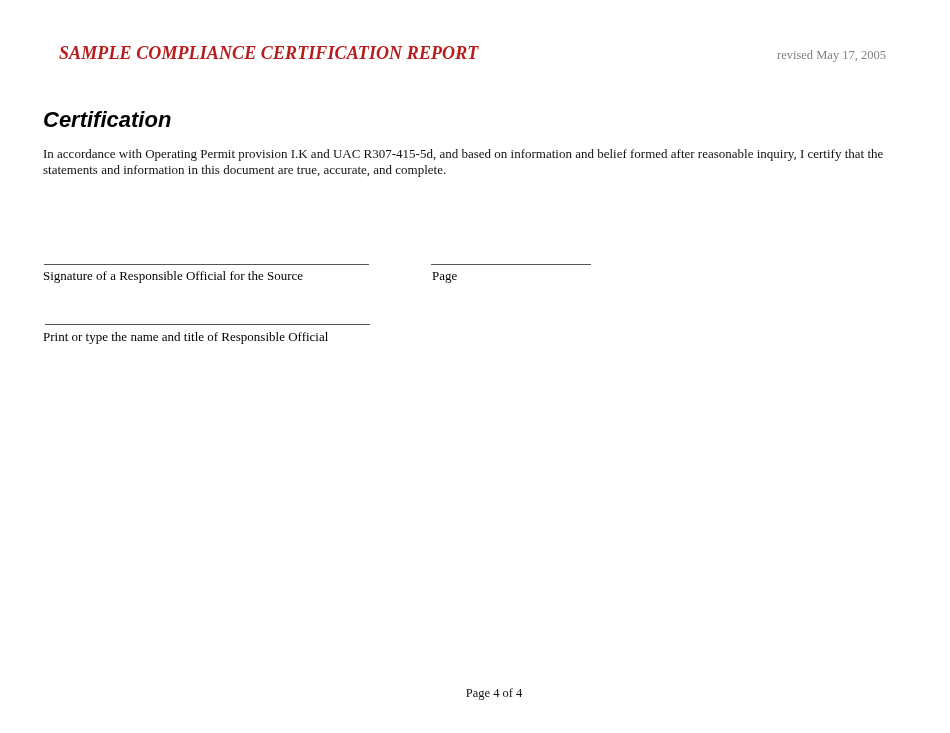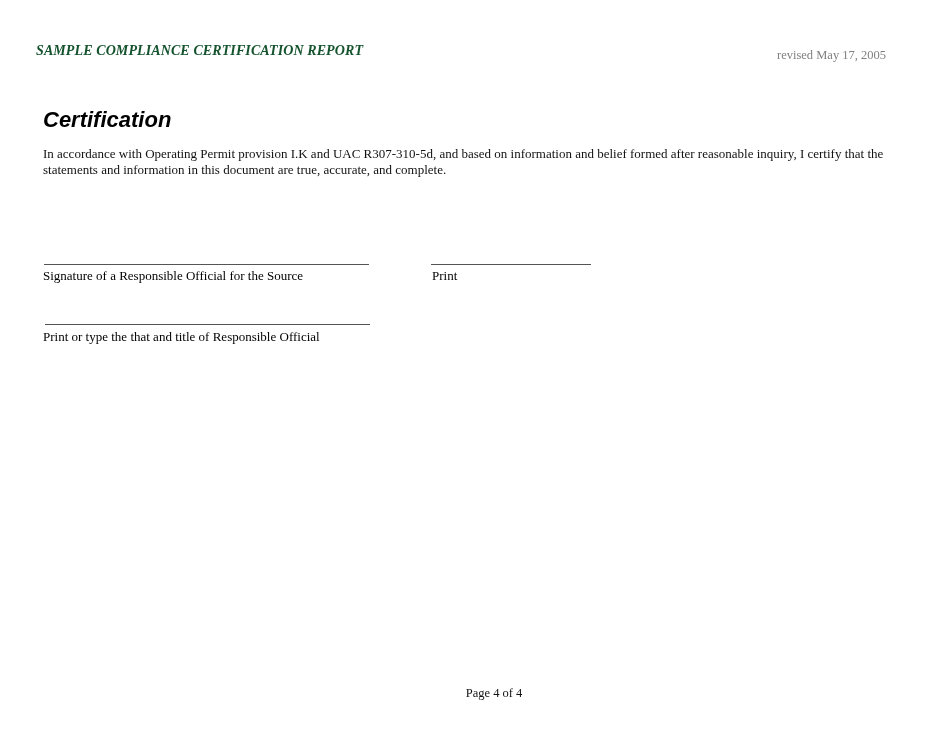--- a/index.html
+++ b/index.html
@@ -10,27 +10,27 @@
     body {
       width: 950px;
       height: 733px;
       position: relative;
       overflow: hidden;
       font-family: "Liberation Serif", serif;
       color: #111111;
     }
     .report-title {
       position: absolute;
-      left: 36px;
+      left: 59px;
       top: 43px;
       font-family: "Liberation Serif", serif;
       font-style: italic;
       font-weight: bold;
-      font-size: 14px;
-      color: #14532d;
+      font-size: 18px;
+      color: #b91c1c;
       letter-spacing: 0.1px;
       white-space: nowrap;
     }
     .revised-date {
       position: absolute;
       left: 777px;
       top: 48px;
       font-family: "Liberation Serif", serif;
       font-size: 12.5px;
       color: #808080;
@@ -85,26 +85,26 @@
 <body>
 
 <div>
 
   <div class="report-title">SAMPLE COMPLIANCE CERTIFICATION REPORT</div>
 
   <div class="revised-date">revised May 17, 2005</div>
 
   <div class="section-heading">Certification</div>
 
-  <div class="cert-paragraph">In accordance with Operating Permit provision I.K and UAC R307-310-5d, and based on information and belief formed after reasonable inquiry, I certify that the statements and information in this document are true, accurate, and complete.</div>
+  <div class="cert-paragraph">In accordance with Operating Permit provision I.K and UAC R307-415-5d, and based on information and belief formed after reasonable inquiry, I certify that the statements and information in this document are true, accurate, and complete.</div>
 
   <div class="sig-line" style="left:44px; top:264px; width:325px;"></div>
   <div class="sig-label" style="left:43px; top:268px;">Signature of a Responsible Official for the Source</div>
 
   <div class="sig-line" style="left:431px; top:264px; width:160px;"></div>
-  <div class="sig-label" style="left:432px; top:268px;">Print</div>
+  <div class="sig-label" style="left:432px; top:268px;">Page</div>
 
   <div class="sig-line" style="left:45px; top:324px; width:325px;"></div>
-  <div class="sig-label" style="left:43px; top:329px;">Print or type the that and title of Responsible Official</div>
+  <div class="sig-label" style="left:43px; top:329px;">Print or type the name and title of Responsible Official</div>
 
   <div class="page-number">Page 4 of 4</div>
 
 </div>
 
 </body></html>

